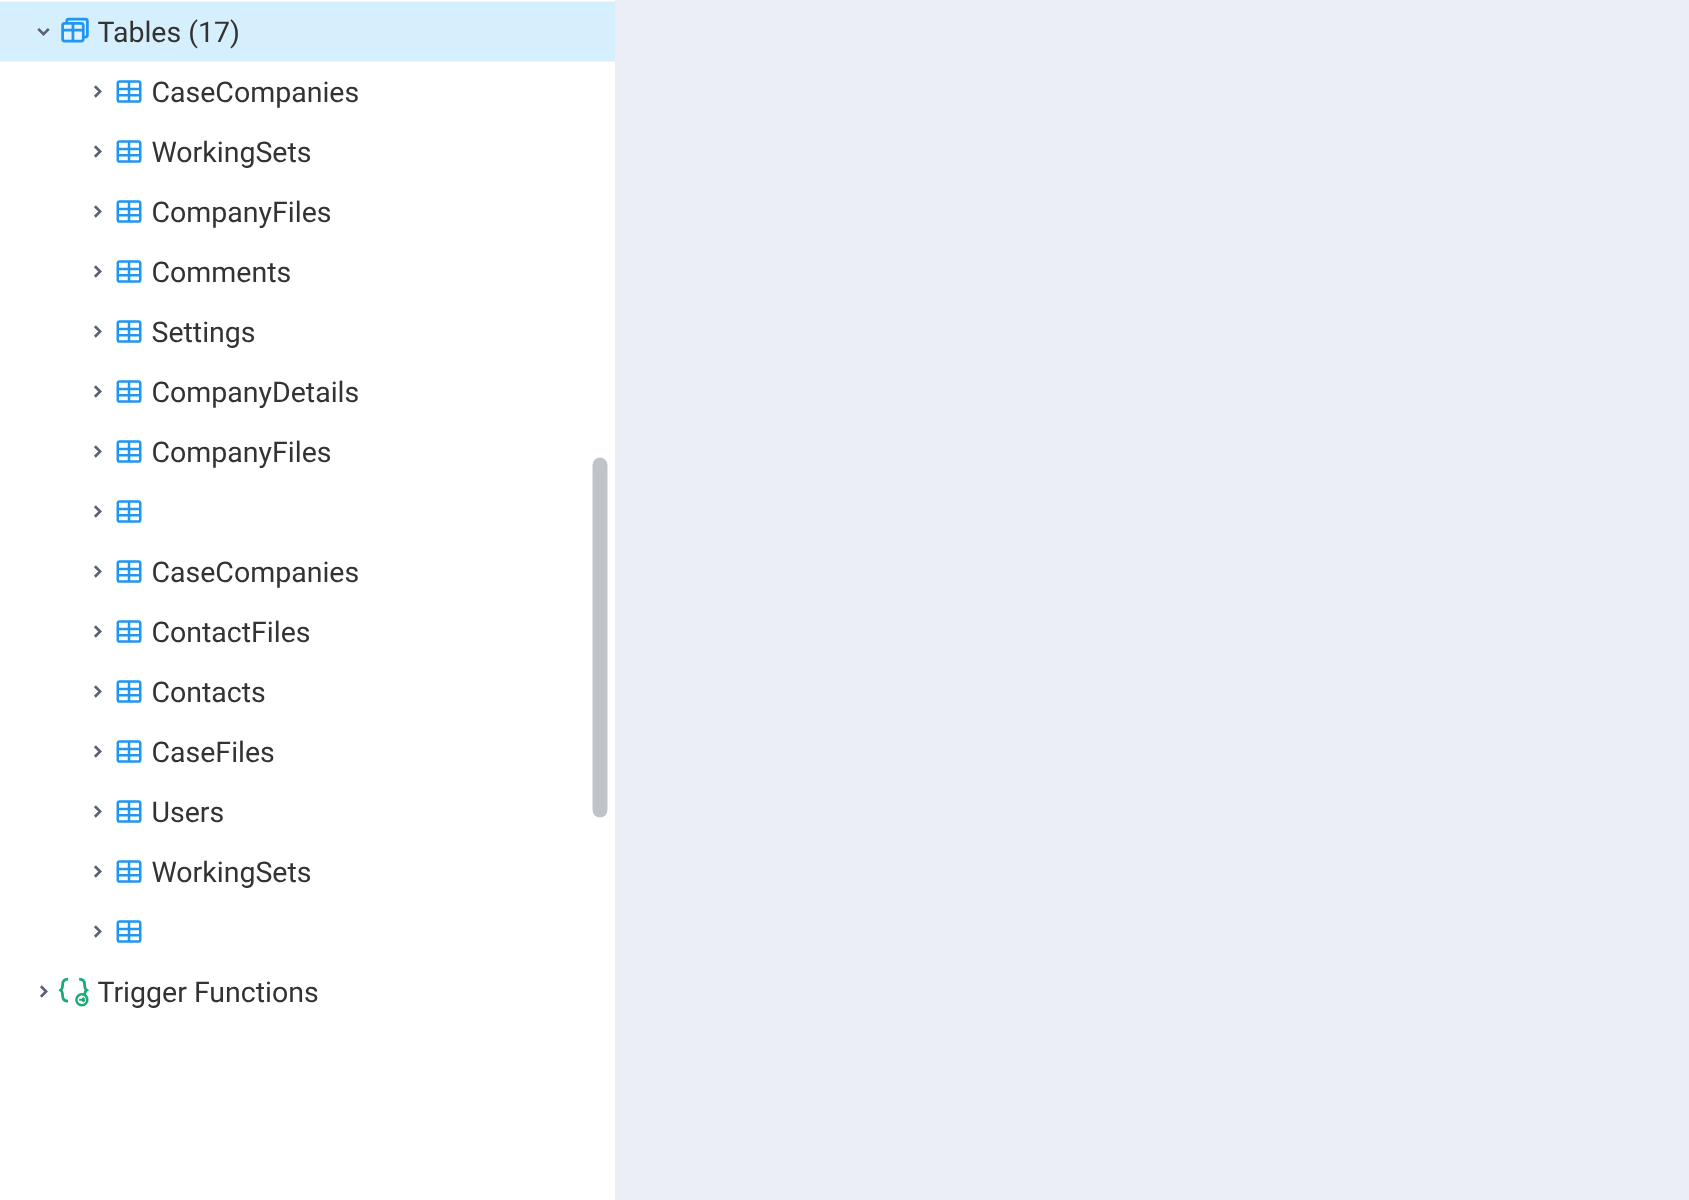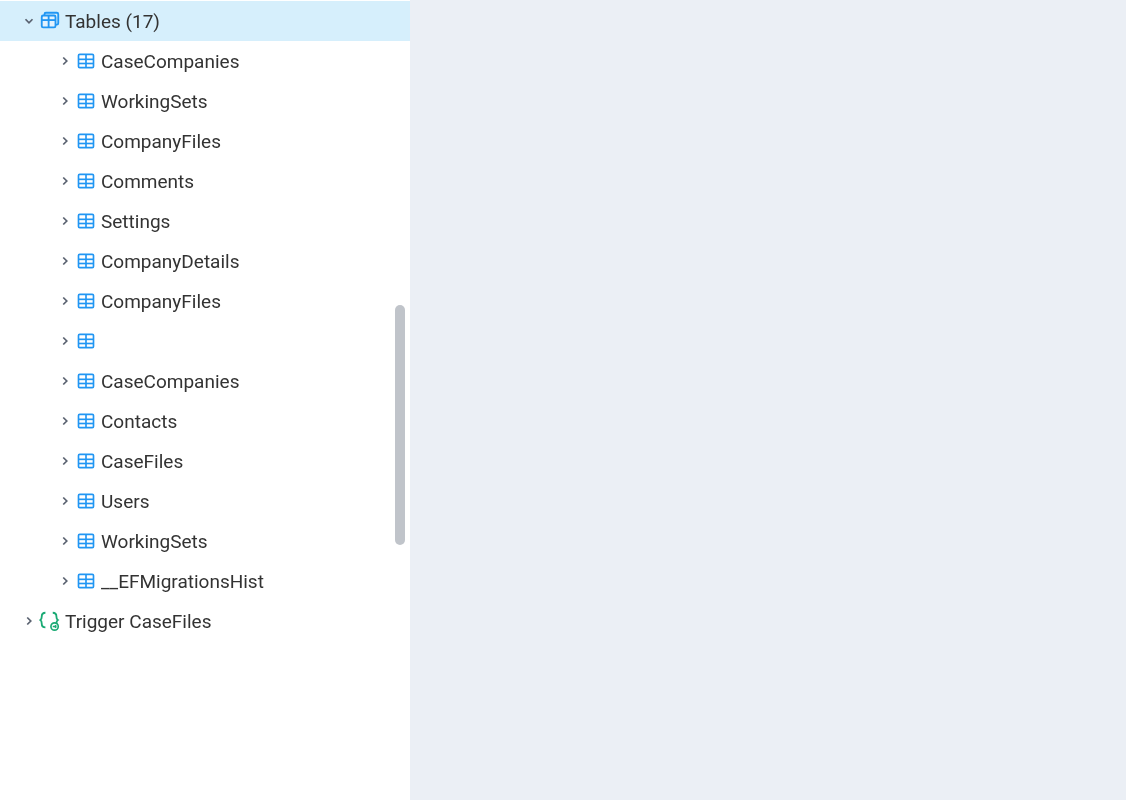--- a/index.html
+++ b/index.html
@@ -278,20 +278,37 @@
             <svg viewBox="0 0 24 24" width="20" height="20" fill="none">
               <rect x="3" y="4" width="18" height="16" rx="1.5" stroke="#2196f3" stroke-width="2"></rect>
               <line x1="3" y1="10" x2="21" y2="10" stroke="#2196f3" stroke-width="2"></line>
               <line x1="3" y1="15" x2="21" y2="15" stroke="#2196f3" stroke-width="2"></line>
               <line x1="12" y1="4" x2="12" y2="20" stroke="#2196f3" stroke-width="2"></line>
             </svg>
           </span>
         <span class="label">CaseCompanies</span>
       </div>
 
+      <div class="tree-row">
+        <span class="indent indent-1"></span>
+        <span class="caret">
+            <svg viewBox="0 0 16 16" width="14" height="14" fill="none" stroke="#5a6270" stroke-width="2">
+              <polyline points="6,4 10,8 6,12"></polyline>
+            </svg>
+          </span>
+        <span class="icon">
+            <svg viewBox="0 0 24 24" width="20" height="20" fill="none">
+              <rect x="3" y="4" width="18" height="16" rx="1.5" stroke="#2196f3" stroke-width="2"></rect>
+              <line x1="3" y1="10" x2="21" y2="10" stroke="#2196f3" stroke-width="2"></line>
+              <line x1="3" y1="15" x2="21" y2="15" stroke="#2196f3" stroke-width="2"></line>
+              <line x1="12" y1="4" x2="12" y2="20" stroke="#2196f3" stroke-width="2"></line>
+            </svg>
+          </span>
+        <span class="label">ContactFiles</span>
+      </div>
 
       <div class="tree-row">
         <span class="indent indent-1"></span>
         <span class="caret">
             <svg viewBox="0 0 16 16" width="14" height="14" fill="none" stroke="#5a6270" stroke-width="2">
               <polyline points="6,4 10,8 6,12"></polyline>
             </svg>
           </span>
         <span class="icon">
             <svg viewBox="0 0 24 24" width="20" height="20" fill="none">
@@ -366,39 +383,38 @@
             </svg>
           </span>
         <span class="icon">
             <svg viewBox="0 0 24 24" width="20" height="20" fill="none">
               <rect x="3" y="4" width="18" height="16" rx="1.5" stroke="#2196f3" stroke-width="2"></rect>
               <line x1="3" y1="10" x2="21" y2="10" stroke="#2196f3" stroke-width="2"></line>
               <line x1="3" y1="15" x2="21" y2="15" stroke="#2196f3" stroke-width="2"></line>
               <line x1="12" y1="4" x2="12" y2="20" stroke="#2196f3" stroke-width="2"></line>
             </svg>
           </span>
-        <span class="label">__EFMigrationsHist</span>
       </div>
 
       <div class="tree-row">
         <span class="indent indent-1b"></span>
         <span class="caret">
             <svg viewBox="0 0 16 16" width="14" height="14" fill="none" stroke="#5a6270" stroke-width="2">
               <polyline points="6,4 10,8 6,12"></polyline>
             </svg>
           </span>
         <span class="icon">
           <svg viewBox="0 0 24 24" width="22" height="22" fill="none">
             <path d="M7 3 C 4 3 3 5 3 7 C 3 9 3 10 1.5 11 C 3 12 3 13 3 15 C 3 17 4 19 7 19" stroke="#1aaa74" stroke-width="2" fill="none"></path>
             <path d="M15 3 C 18 3 19 5 19 7 C 19 9 19 10 20.5 11 C 19 12 19 13 19 15 C 19 17 18 19 15 19" stroke="#1aaa74" stroke-width="2" fill="none"></path>
             <circle cx="17" cy="18" r="4" fill="#fff" stroke="#1aaa74" stroke-width="1.8"></circle>
             <path d="M15 18 L19 18 M19 18 L17.5 16.5 M19 18 L17.5 19.5" stroke="#1aaa74" stroke-width="1.5"></path>
           </svg>
         </span>
-        <span class="label">Trigger CaseFiles</span>
+        <span class="label">Trigger Functions</span>
       </div>
 
 
     </div>
 
     <div class="scrollbar">
       <div class="scroll-thumb"></div>
     </div>
   </div>
 

